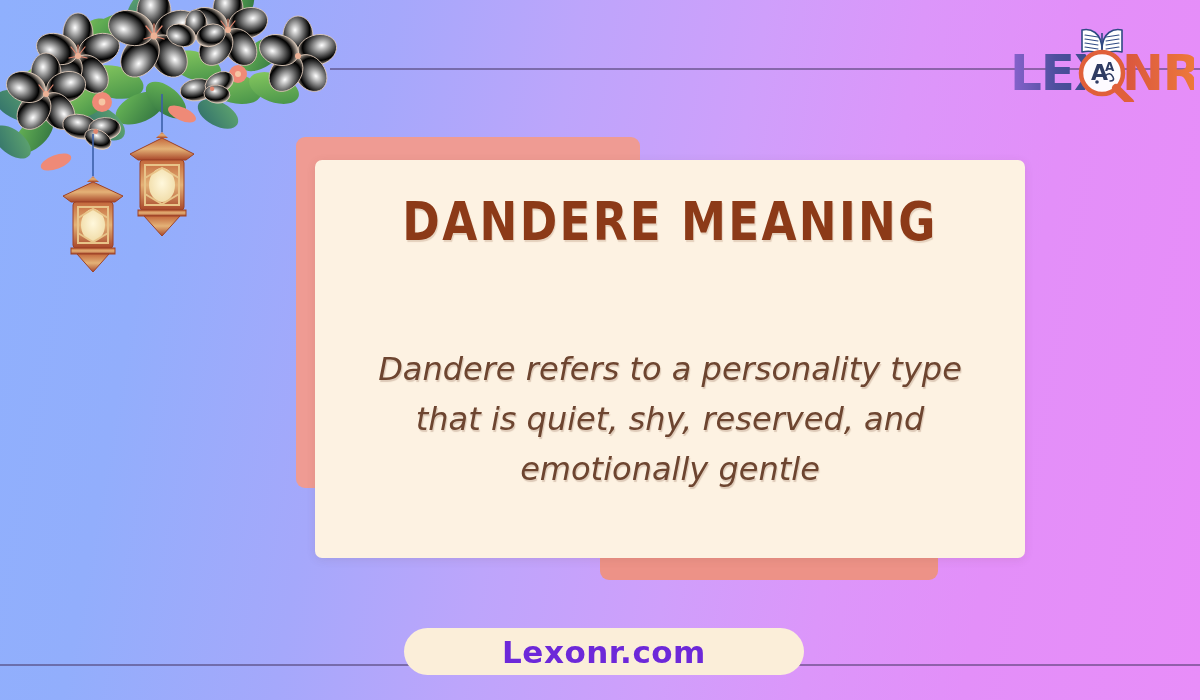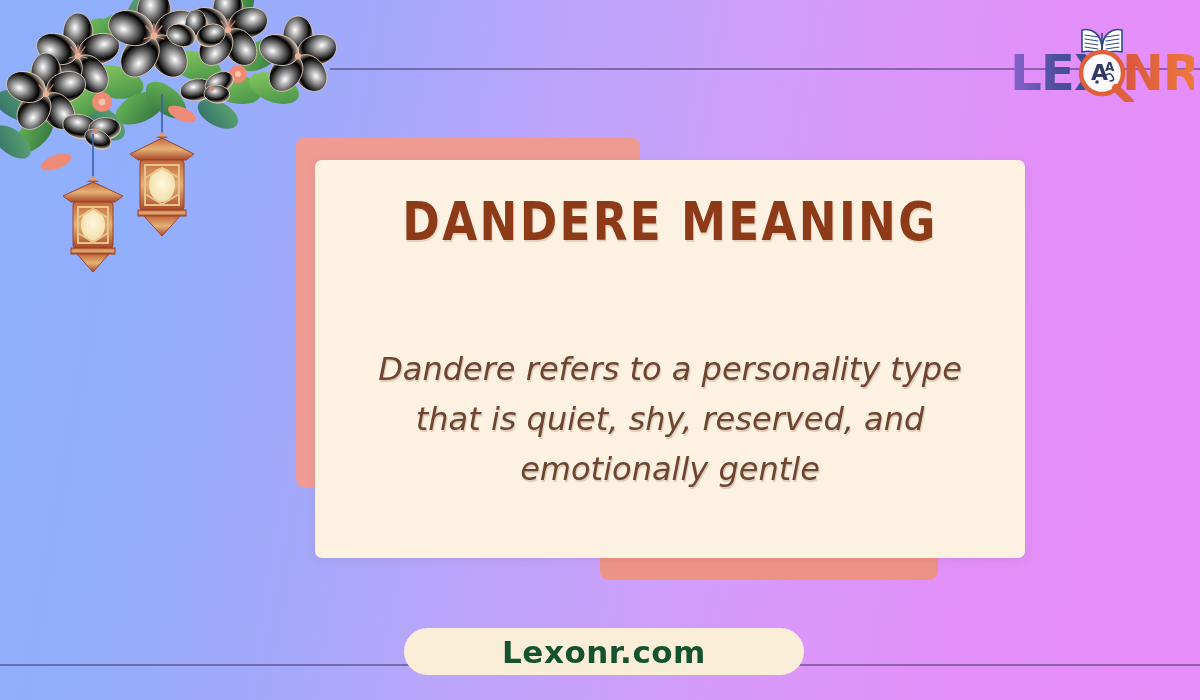--- a/index.html
+++ b/index.html
@@ -102,21 +102,21 @@
     border-radius: 24px;
     display: flex;
     align-items: center;
     justify-content: center;
   }
   #bottom-banner-label {
     font-family: "DejaVu Sans", sans-serif;
     font-weight: 700;
     font-size: 31px;
     letter-spacing: .5px;
-    color: #14532d;
+    color: #6d28d9;
   }
 
   
   #logo {
     position: absolute;
     left: 1006px; top: 18px;
     width: 188px; height: 84px;
   }
 
   

